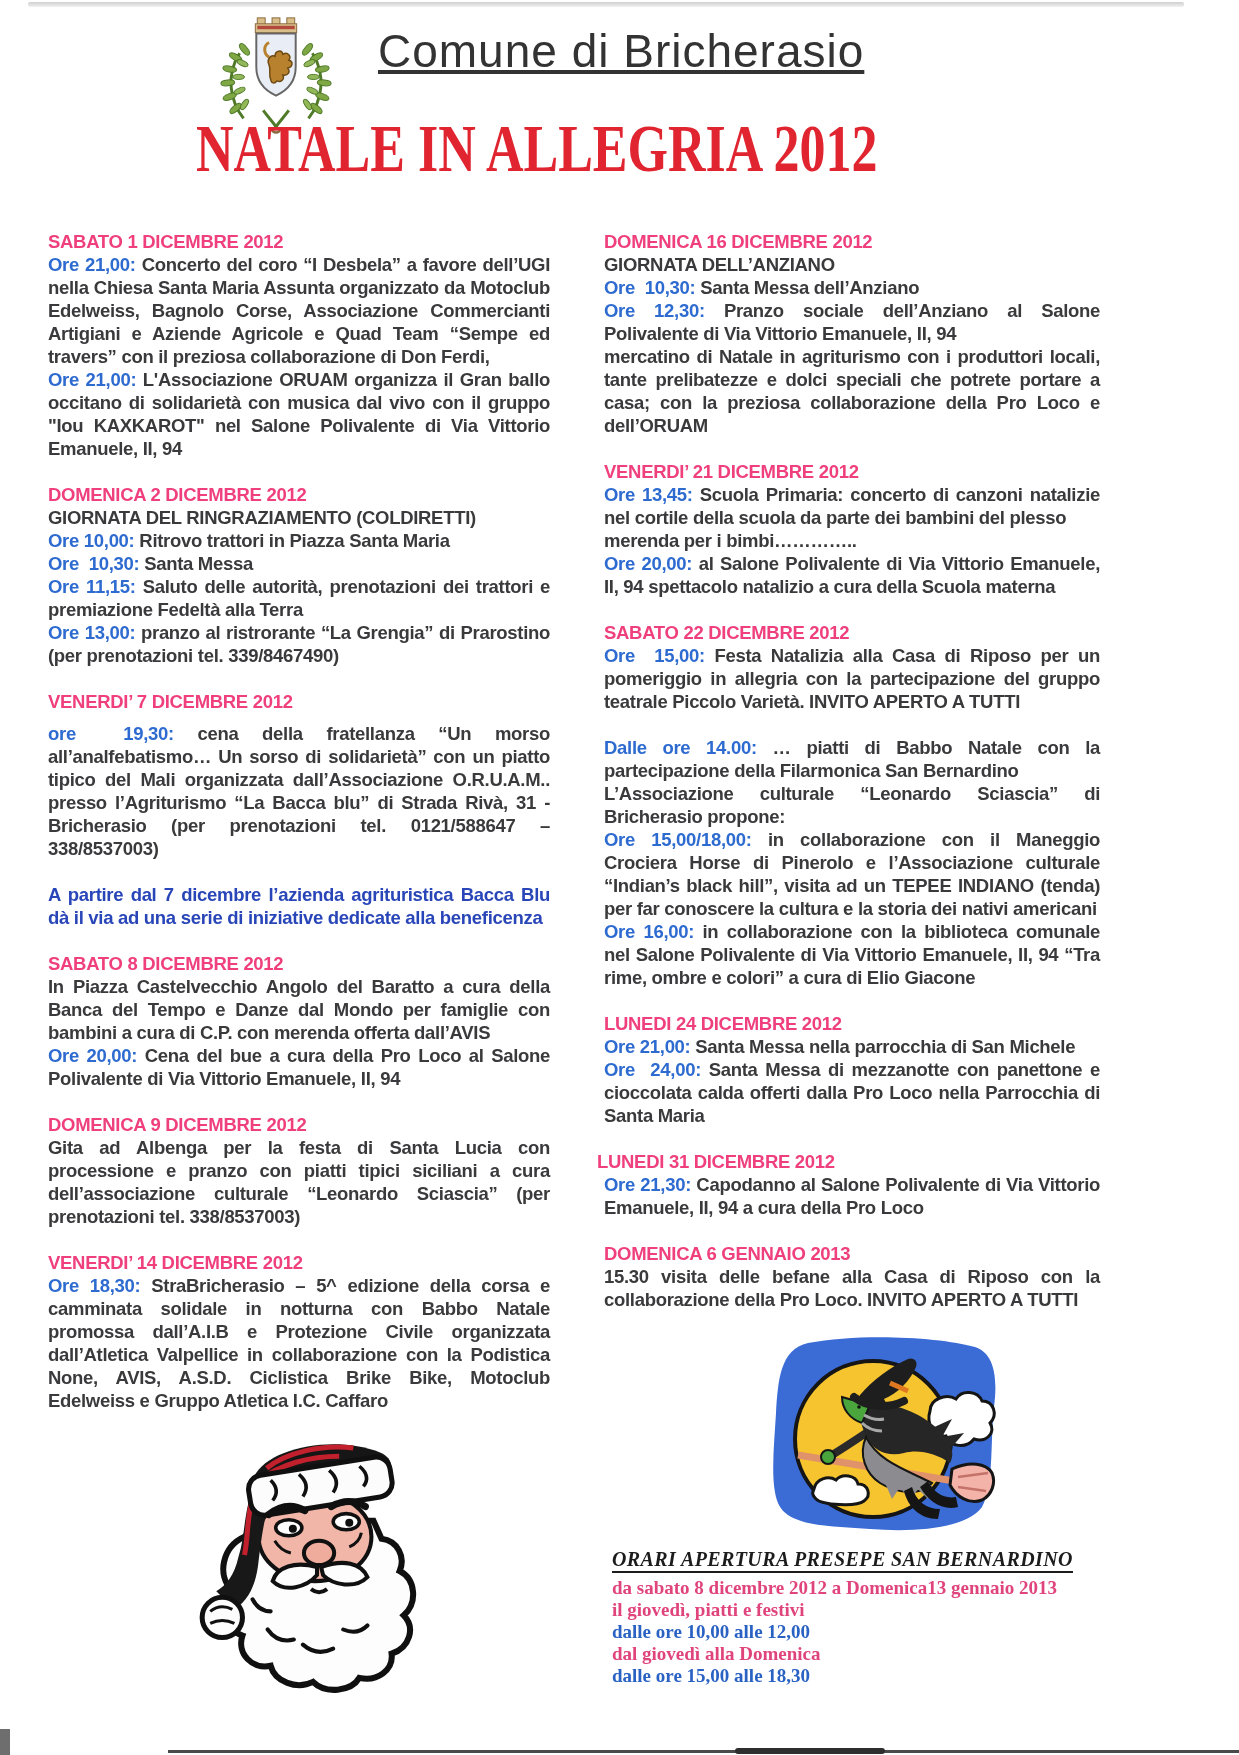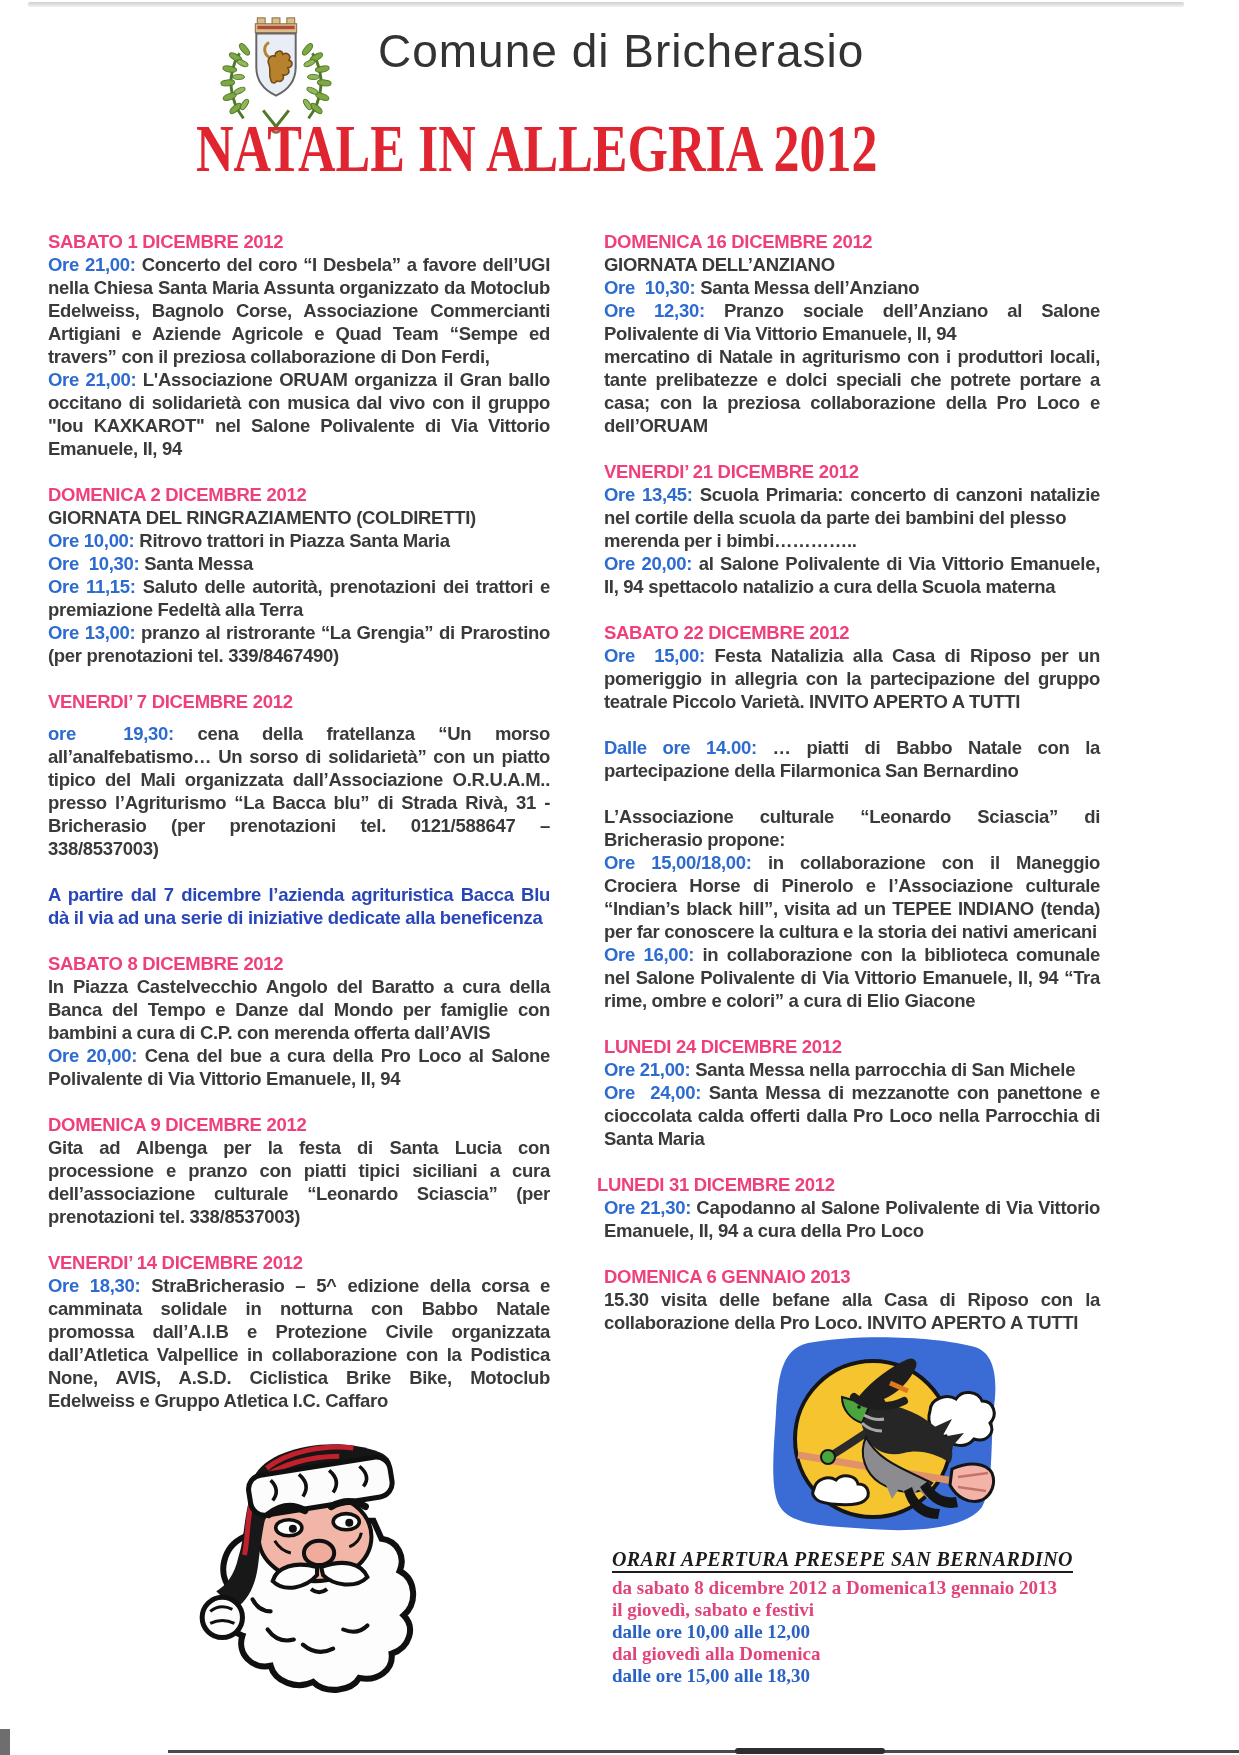--- a/index.html
+++ b/index.html
@@ -8,37 +8,37 @@
   
   .scan-top{position:absolute;top:2px;left:28px;right:55px;height:5px;
     background:linear-gradient(to bottom,#b5b5b5,#eaeaea);opacity:.65;border-radius:2px;}
   .scan-bottom-line{position:absolute;bottom:2px;left:168px;right:0;height:3px;background:#4a4a4a;}
   .scan-bottom-smudge{position:absolute;bottom:1px;left:735px;width:150px;height:6px;background:#2e2e2e;border-radius:3px;}
   .scan-corner{position:absolute;bottom:0;left:0;width:10px;height:26px;background:#6e6e6e;}
 
   
   .coa{position:absolute;left:212px;top:10px;width:128px;height:128px;}
   .municipality{position:absolute;left:378px;top:24px;font-size:46px;font-weight:400;
-    color:#333333;letter-spacing:1px;}
+    color:#333333;letter-spacing:1px;text-decoration:underline;}
   .main-title{position:absolute;left:196px;top:110px;width:760px;color:#e02530;
     font-family:"Liberation Serif", serif;font-weight:700;font-size:52px;white-space:nowrap;
     transform:scaleY(1.3);transform-origin:left top;letter-spacing:0px;}
 
   
   .col{position:absolute;top:230px;font-size:18.5px;font-weight:700;line-height:23px;
     color:#3a3a3c;text-align:justify;letter-spacing:-0.3px;}
   .col-left{left:48px;width:502px;}
   .col-right{left:604px;width:496px;}
   .event{margin:0 0 23px 0;}
   .ehead{margin:0;font-size:18.5px;line-height:23px;color:#ef3f7c;font-weight:700;text-align:left;}
   .spaced-head .ehead{margin-bottom:9px;}
   .outdent .ehead{margin-left:-7px;}
   .esub{color:#3a3a3c;text-align:left;}
   .eitem{margin:0;}
-  .eitem.gap{margin-top:23px;}
+  .eitem.gap{}
   .etime{color:#2e6bd0;white-space:pre-wrap;}
   .enote{margin:0;color:#2946b8;}
 
   
   .santa{position:absolute;left:182px;top:1426px;width:262px;height:276px;}
   .befana{position:absolute;left:770px;top:1336px;width:230px;height:200px;}
 
   
   .hours{position:absolute;left:612px;top:1548px;width:470px;
     font-family:"Liberation Serif", serif;font-weight:700;font-size:19px;line-height:22px;}
@@ -226,21 +226,21 @@
     <path d="M92,86 q8,8 20,8 M94,78 q10,6 20,4" stroke="#a8a8a8" stroke-width="3" fill="none"></path>
     <path d="M90,58 C102,44 120,30 138,22 C144,20 148,24 146,30 C140,44 128,56 114,62 L118,70 C104,74 92,68 88,62 Z" fill="#1e1e1e"></path>
     <path d="M84,60 C96,70 118,72 134,64" stroke="#1e1e1e" stroke-width="8" fill="none" stroke-linecap="round"></path>
     <path d="M120,46 L138,54" stroke="#e07820" stroke-width="5"></path>
   </svg>
 
   <div class="hours">
     <div class="hours-title">ORARI APERTURA PRESEPE SAN BERNARDINO</div>
     <div>
         <div class="hline pink">da sabato 8 dicembre 2012 a Domenica13 gennaio 2013</div>
-        <div class="hline pink">il giovedì, sabato e festivi</div>
+        <div class="hline pink">il giovedì, piatti e festivi</div>
         <div class="hline blue">dalle ore 10,00 alle 12,00</div>
         <div class="hline pink">dal giovedì alla Domenica</div>
         <div class="hline blue">dalle ore 15,00 alle 18,30</div>
       </div>
   </div>
 
   <div class="scan-bottom-line"></div>
   <div class="scan-bottom-smudge"></div>
   <div class="scan-corner"></div>
 </div>

